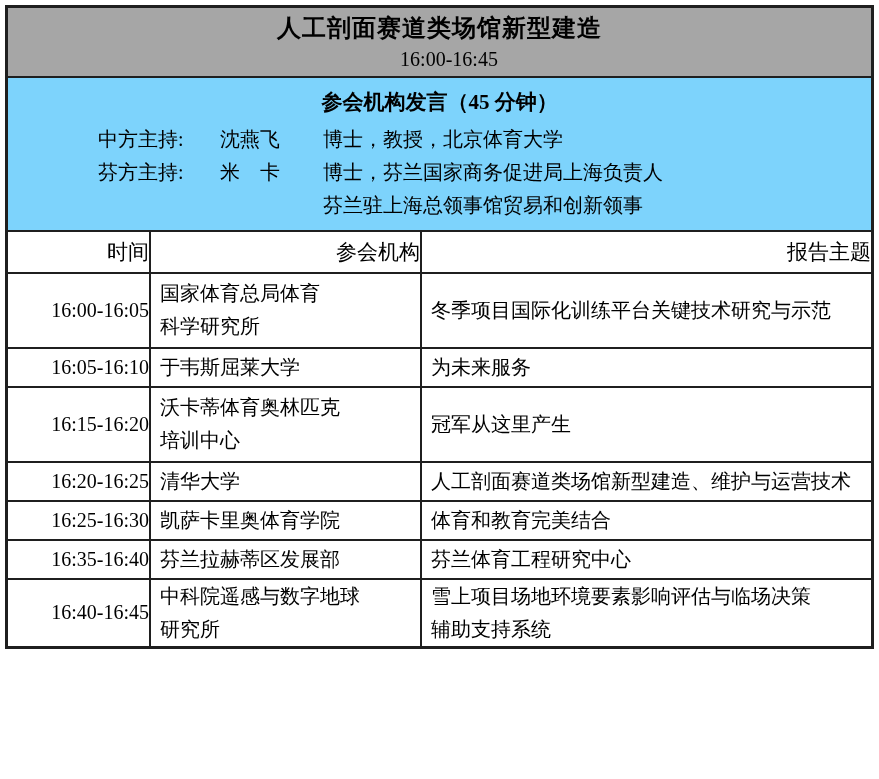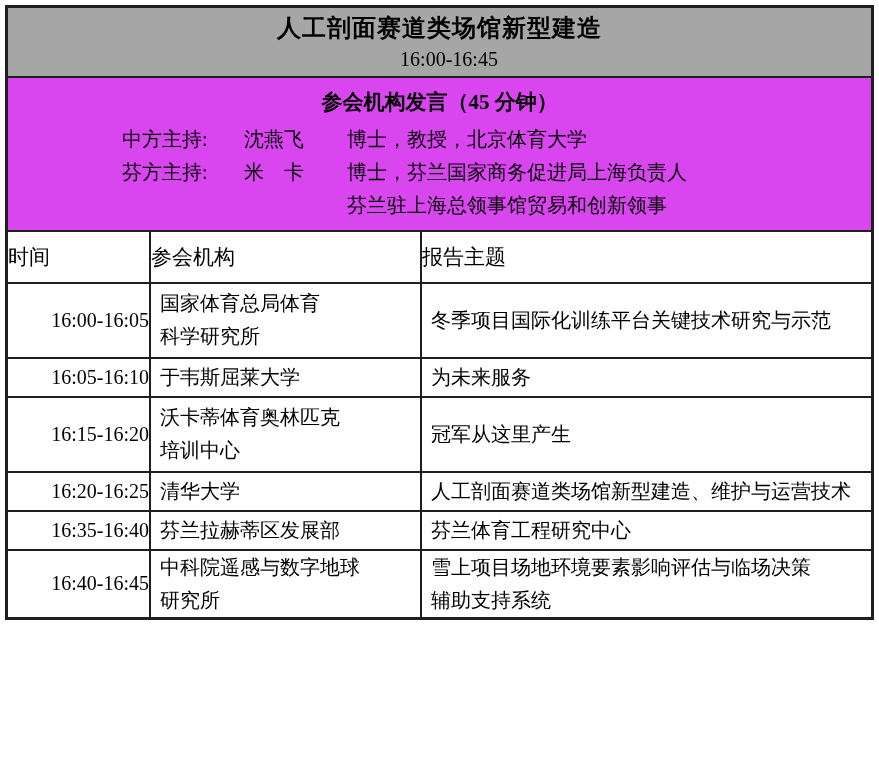--- a/index.html
+++ b/index.html
@@ -48,44 +48,44 @@
   }
   .doc-time {
     font-size: 20px;
     margin-top: 4px;
     padding-left: 19px;
   }
 
   
   .info-cell {
     height: 138px;
-    background: #d946ef;
+    background: #7dd3fc;
     vertical-align: top;
     padding-top: 10px;
     padding-bottom: 8px;
   }
   .info-heading {
     text-align: center;
     font-size: 21px;
     font-weight: bold;
     margin-bottom: 7px;
   }
   .host-line {
     font-size: 20px;
     line-height: 33px;
-    padding-left: 114px;
+    padding-left: 90px;
     white-space: nowrap;
   }
   .host-label { display: inline-block; width: 122px; }
   .host-name  { display: inline-block; width: 103px; }
 
   
   .head-row td {
-    height: 52px;
-    text-align: left;
+    height: 42px;
+    text-align: right;
     font-size: 21px;
   }
 
   
   .time-cell {
     text-align: right;
     font-size: 20px;
   }
   .org-cell, .topic-cell {
     padding-left: 9px;
@@ -154,20 +154,25 @@
       <td class="org-cell">沃卡蒂体育奥林匹克
 培训中心</td>
       <td class="topic-cell">冠军从这里产生</td>
     </tr>
     <tr class="r-s">
       <td class="time-cell">16:20-16:25</td>
       <td class="org-cell">清华大学</td>
       <td class="topic-cell">人工剖面赛道类场馆新型建造、维护与运营技术</td>
     </tr>
     <tr class="r-s">
+      <td class="time-cell">16:25-16:30</td>
+      <td class="org-cell">凯萨卡里奥体育学院</td>
+      <td class="topic-cell">体育和教育完美结合</td>
+    </tr>
+    <tr class="r-s">
       <td class="time-cell">16:35-16:40</td>
       <td class="org-cell">芬兰拉赫蒂区发展部</td>
       <td class="topic-cell">芬兰体育工程研究中心</td>
     </tr>
     <tr class="r-last">
       <td class="time-cell">16:40-16:45</td>
       <td class="org-cell">中科院遥感与数字地球
 研究所</td>
       <td class="topic-cell">雪上项目场地环境要素影响评估与临场决策
 辅助支持系统</td>

